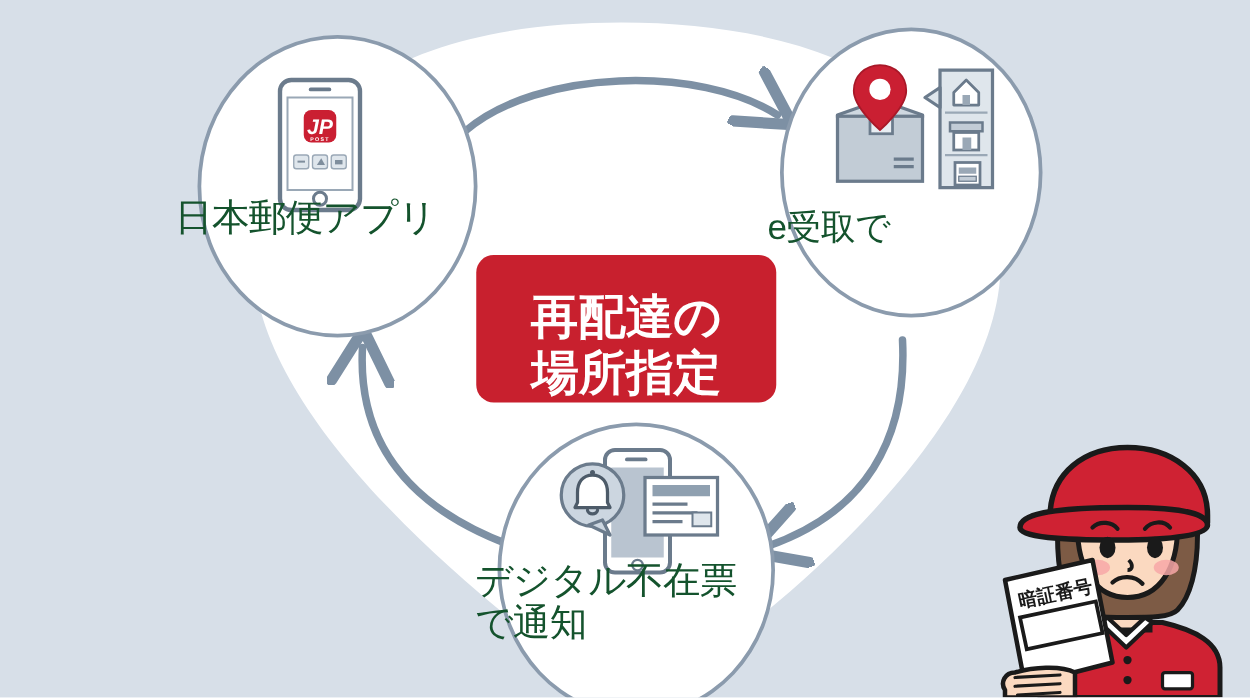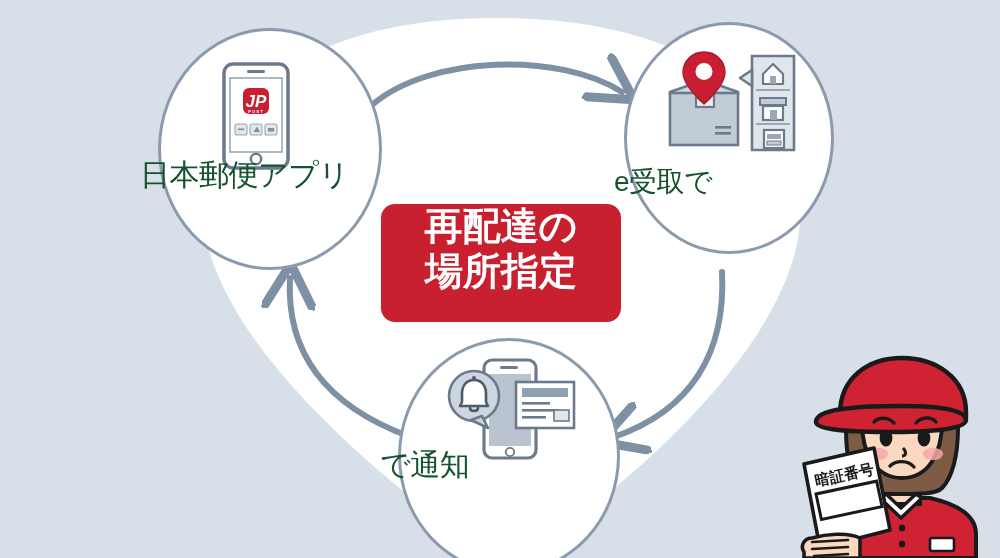--- a/index.html
+++ b/index.html
@@ -56,21 +56,21 @@
     position: absolute;
     left: 381px;
     top: 204px;
     width: 240px;
     height: 118px;
     background: #c8202e;
     border-radius: 14px;
     display: flex;
     flex-direction: column;
     align-items: center;
-    justify-content: flex-start;
+    justify-content: flex-end;
     box-sizing: border-box;
   }
   #center-badge span {
     display: block;
     color: #ffffff;
     font-size: 38px;
     font-weight: 800;
     line-height: 1.18;
     letter-spacing: 0px;
     white-space: nowrap;
@@ -188,20 +188,21 @@
 
   <div class="node-label" id="label-app" style="left:140px; width:260px;">
     <span class="l1">日本郵便アプリ</span>
   </div>
 
   <div class="node-label" id="label-erec" style="left:614px; width:230px;">
     <span class="l2">e受取で</span>
   </div>
 
   <div class="node-label" id="label-notif" style="left:380px; width:260px;">
+    <span class="l1">デジタル不在票</span>
     <span class="l2">で通知</span>
   </div>
 
   <div id="center-badge">
     <span>再配達の</span>
     <span>場所指定</span>
   </div>
 
   <div class="icon-art" id="art-person">
     <svg viewBox="0 0 210 206">

